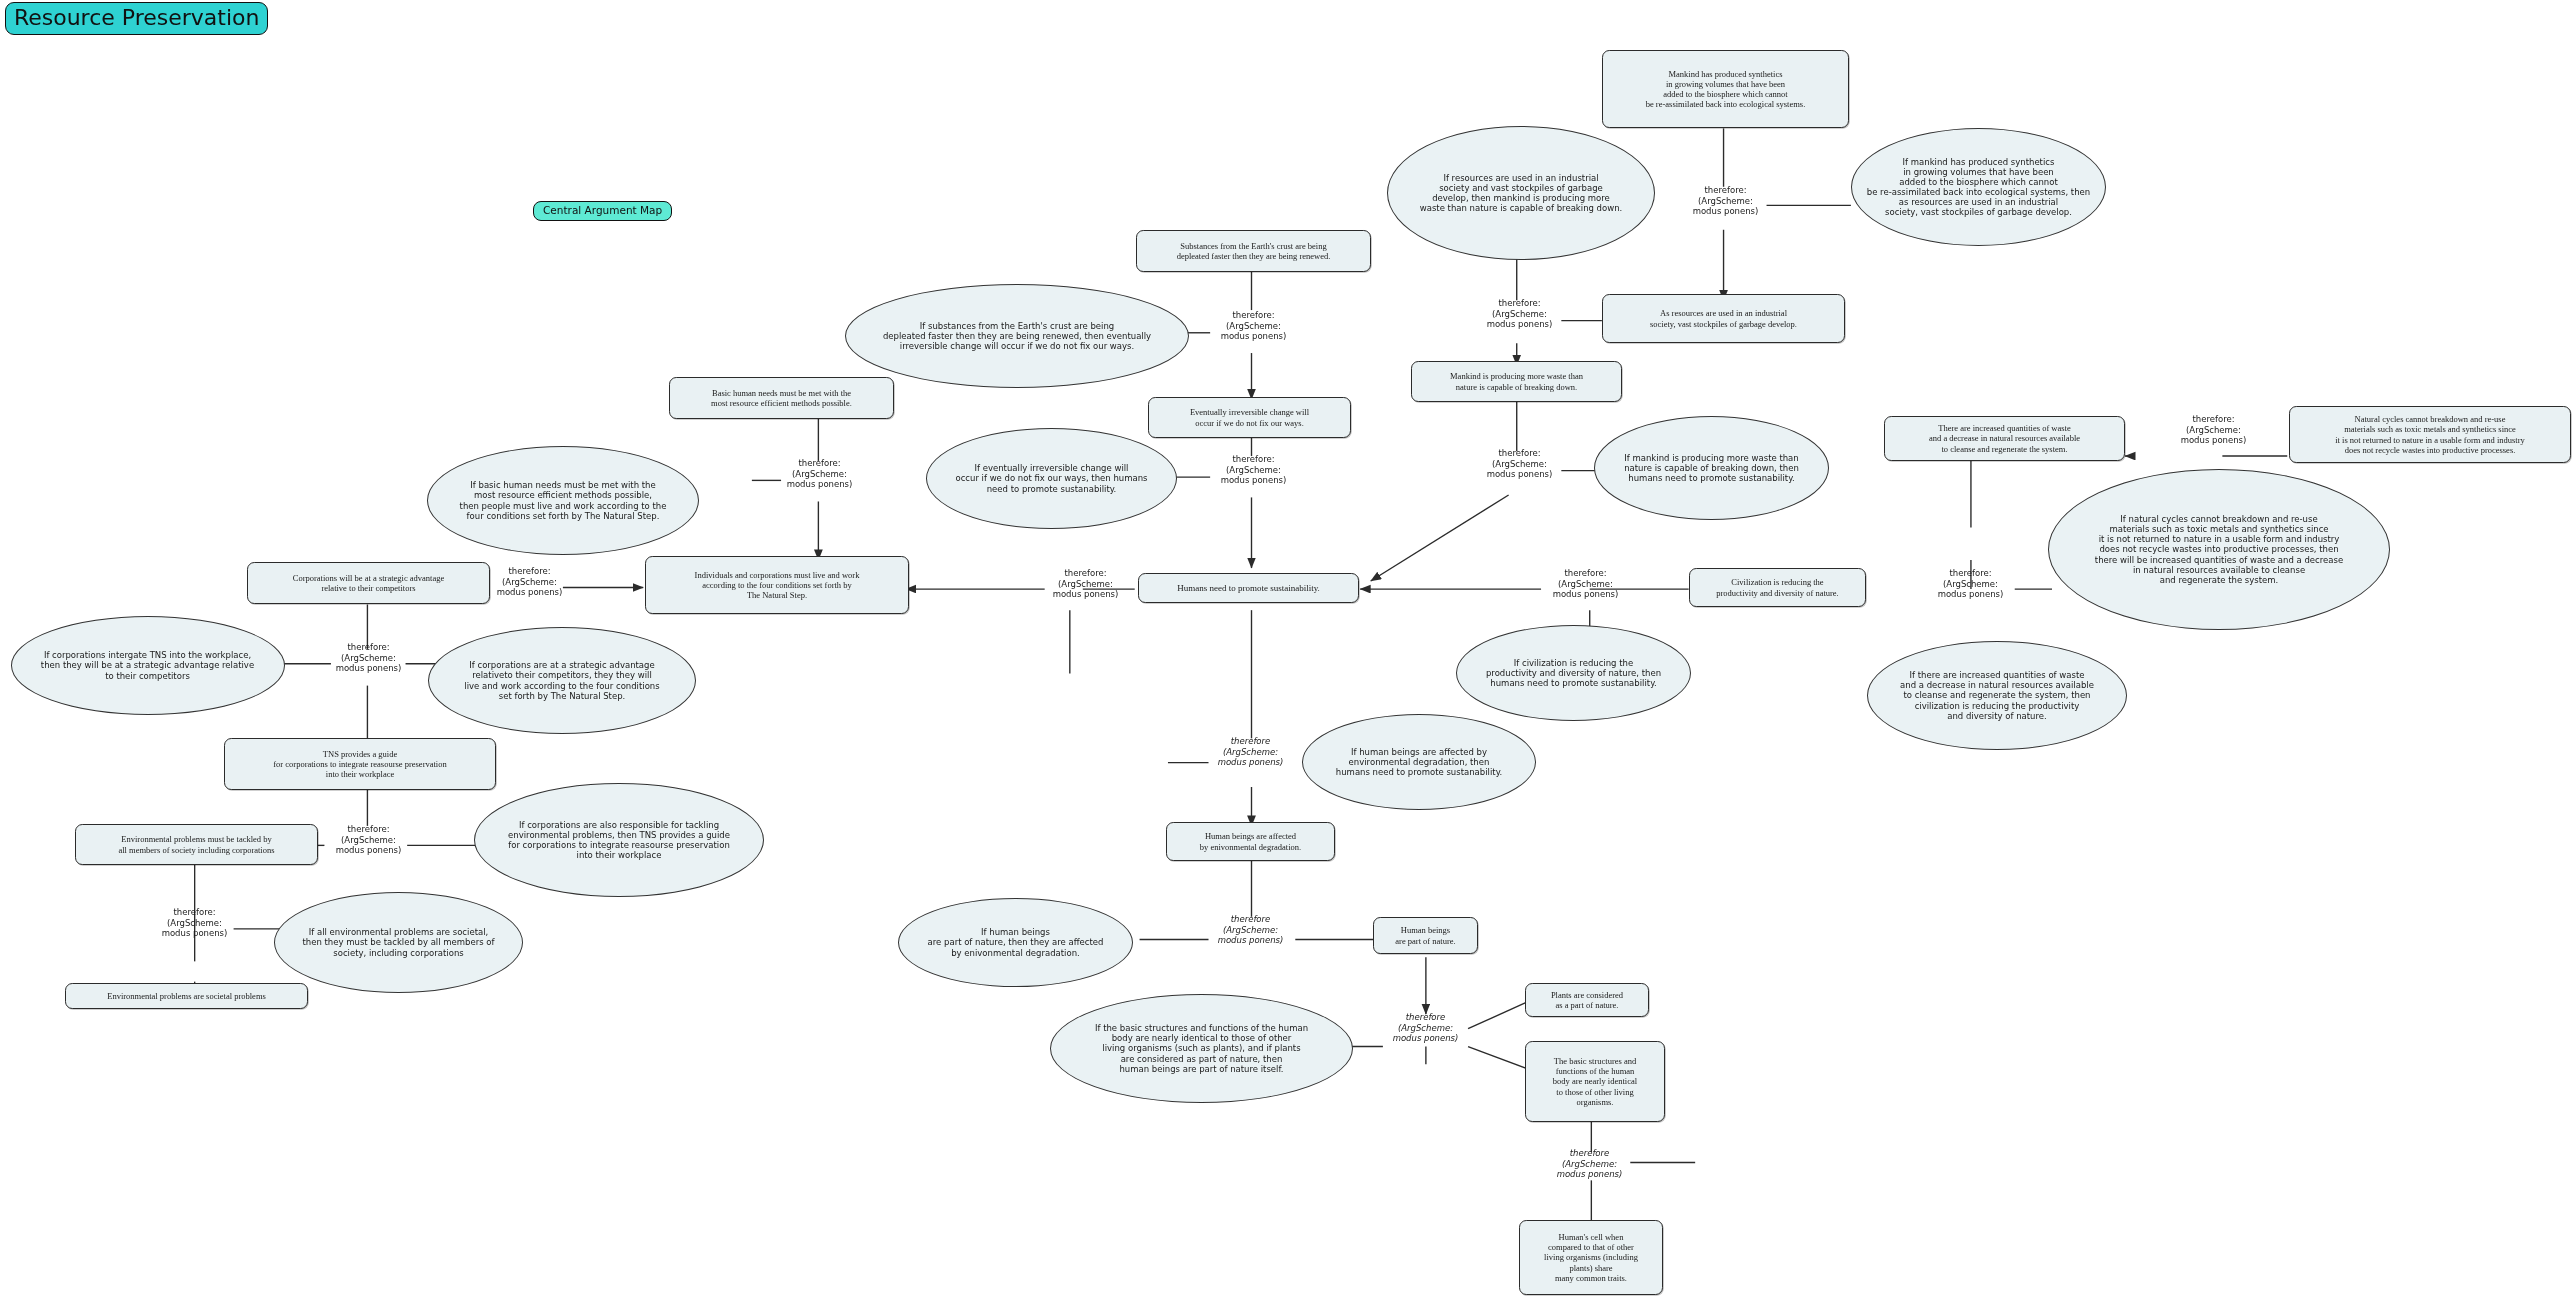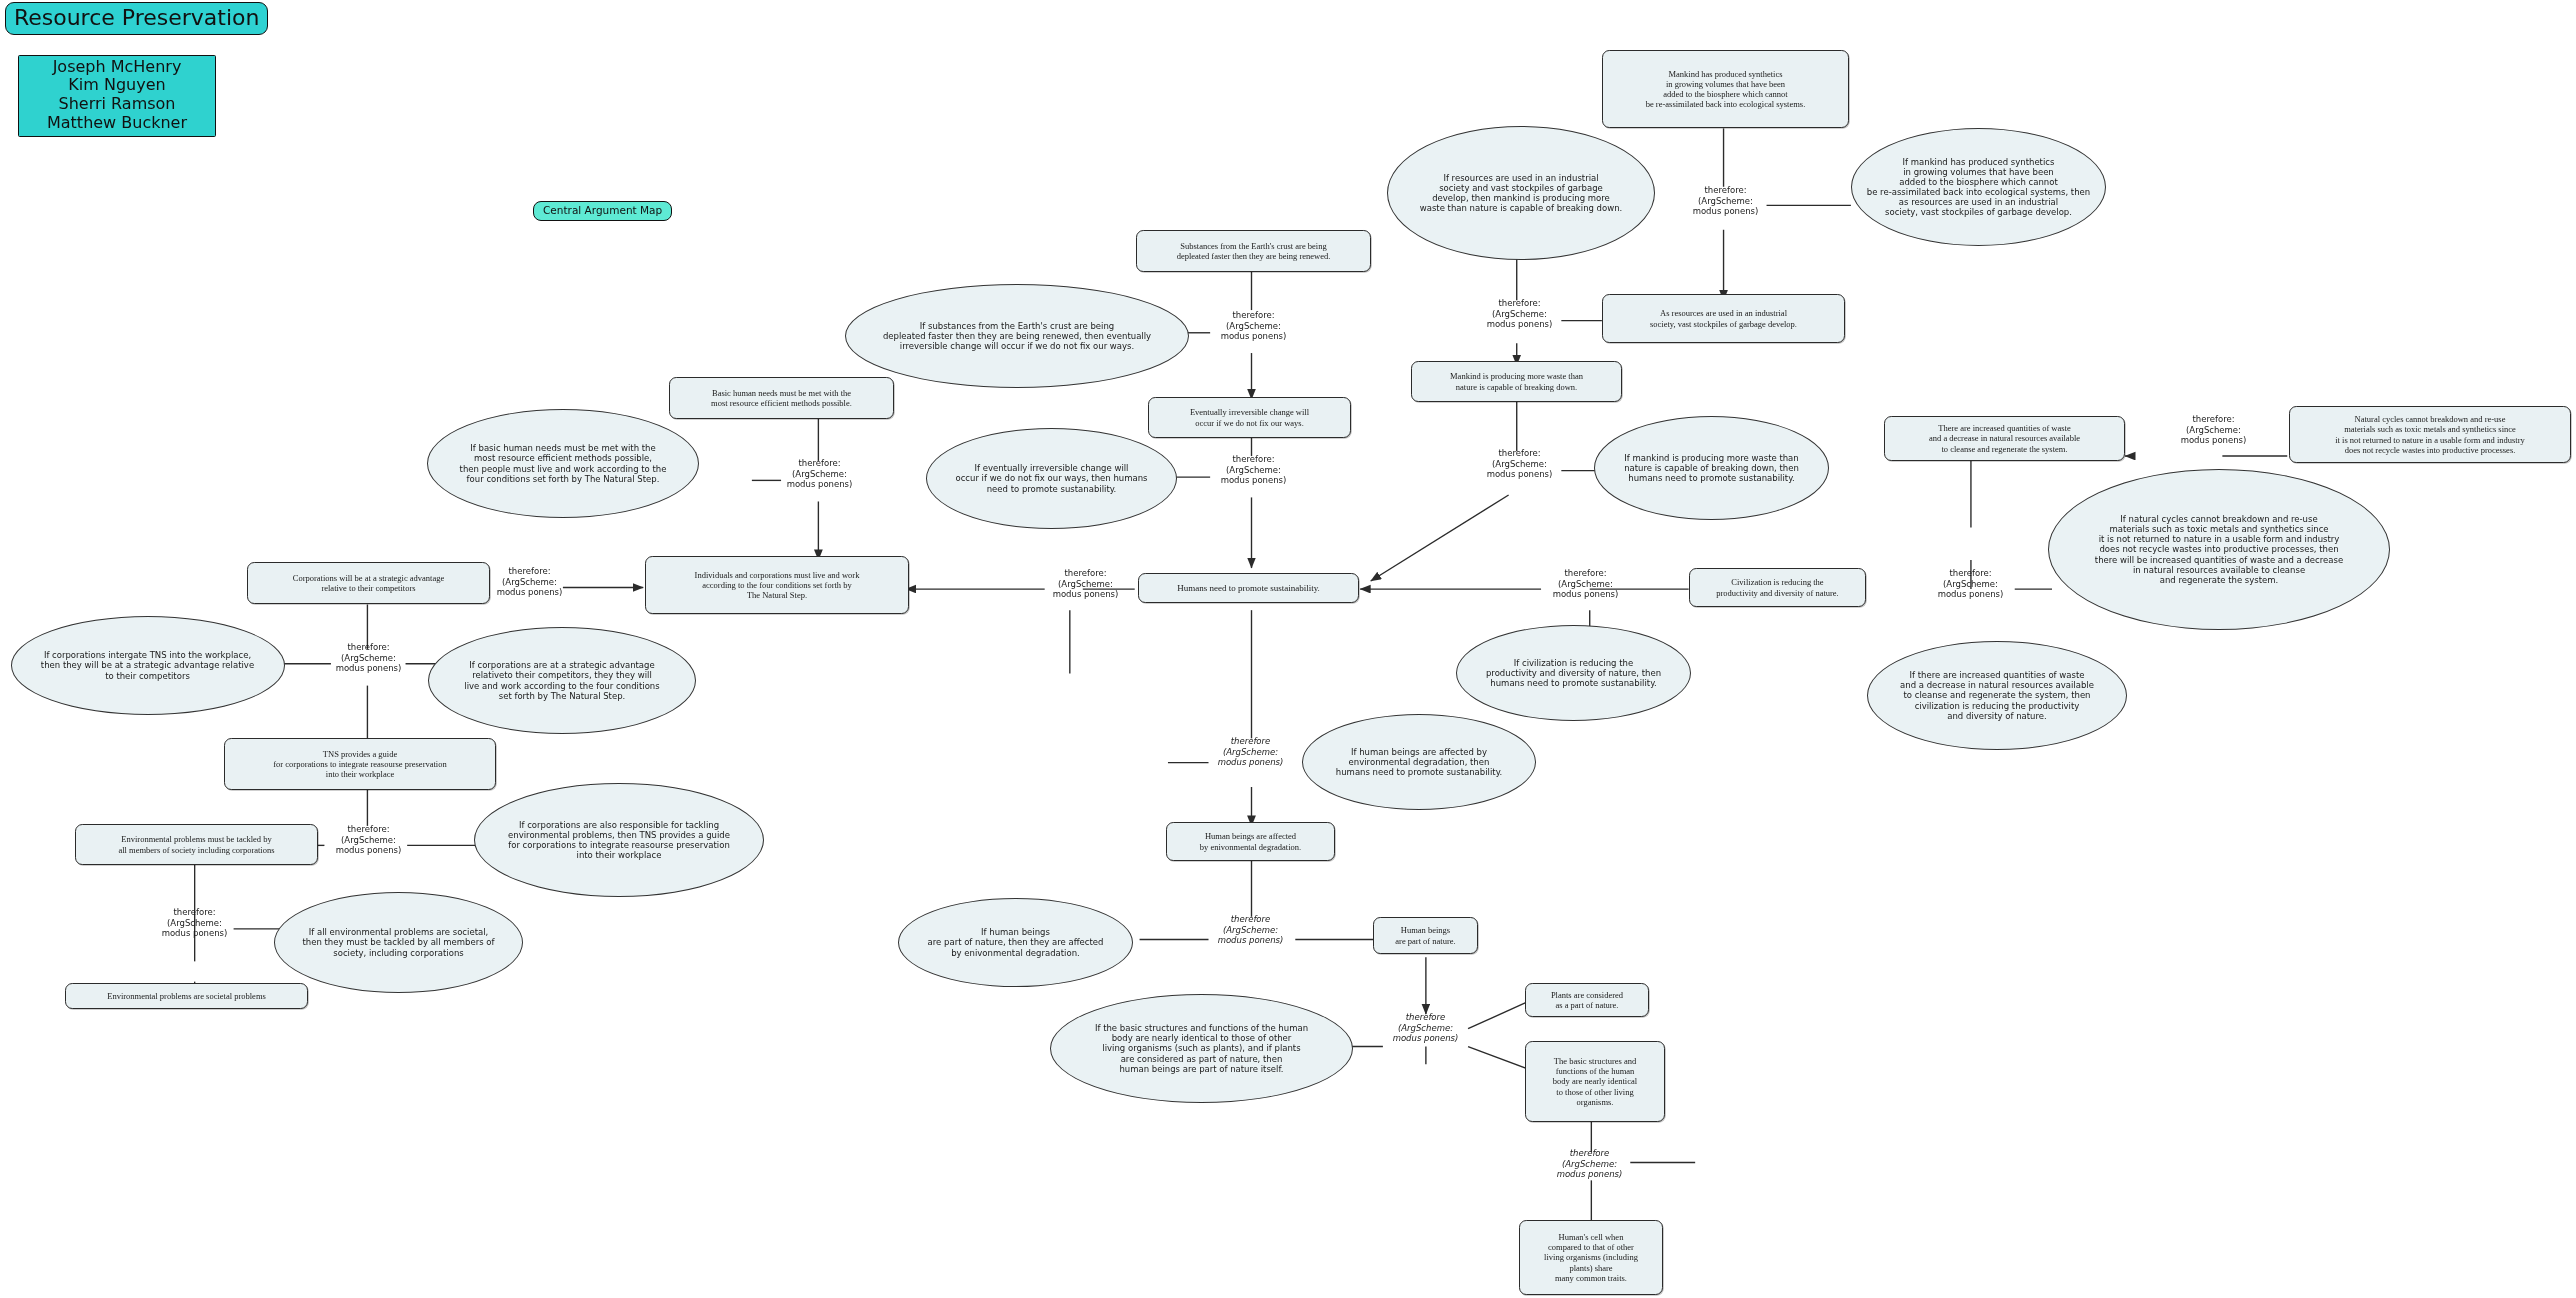--- a/index.html
+++ b/index.html
@@ -195,24 +195,20 @@
       <path d="M1660,1290 L1705,1290"></path>
 
       <path d="M1962,1420 L1962,1345" marker-end="url(#ah)"></path>
       <path d="M2010,1433 L2090,1433"></path>
       <path d="M1962,1455 L1962,1505"></path>
     </g>
   </svg>
 
   <div class="chip-title fs-27" style="left:4.9px; top:1.6px;">Resource Preservation</div>
 
-  <div class="chip-authors fs-20" style="left:18px; top:55px; width:180px;">Joseph McHenry
-Kim Nguyen
-Sherri Ramson
-Matthew Buckner</div>
 
   <div class="chip-central fs-13" style="left:533px; top:201px;">Central Argument Map</div>
 
   <div class="node claim fs-10" style="left:1602px; top:50px; width:247px; height:78px;">
     <span class="txt">Mankind has produced synthetics
 in growing volumes that have been
 added to the biosphere which cannot
 be re-assimilated back into ecological systems.</span>
   </div>
 
@@ -347,21 +343,21 @@
 depleated faster then they are being renewed, then eventually
 irreversible change will occur if we do not fix our ways.</span>
   </div>
 
   <div class="node ellipse fs-10" style="left:926px; top:428px; width:251px; height:101px;">
     <span class="txt">If eventually irreversible change will
 occur if we do not fix our ways, then humans
 need to promote sustanability.</span>
   </div>
 
-  <div class="node ellipse fs-10" style="left:427px; top:409px; width:272px; height:109px;">
+  <div class="node ellipse fs-10" style="left:427px; top:446px; width:272px; height:109px;">
     <span class="txt">If basic human needs must be met with the
 most resource efficient methods possible,
 then people must live and work according to the
 four conditions set forth by The Natural Step.</span>
   </div>
 
   <div class="node ellipse fs-10" style="left:10.5px; top:616px; width:274px; height:99px;">
     <span class="txt">If corporations intergate TNS into the workplace,
 then they will be at a strategic advantage relative
 to their competitors</span>

